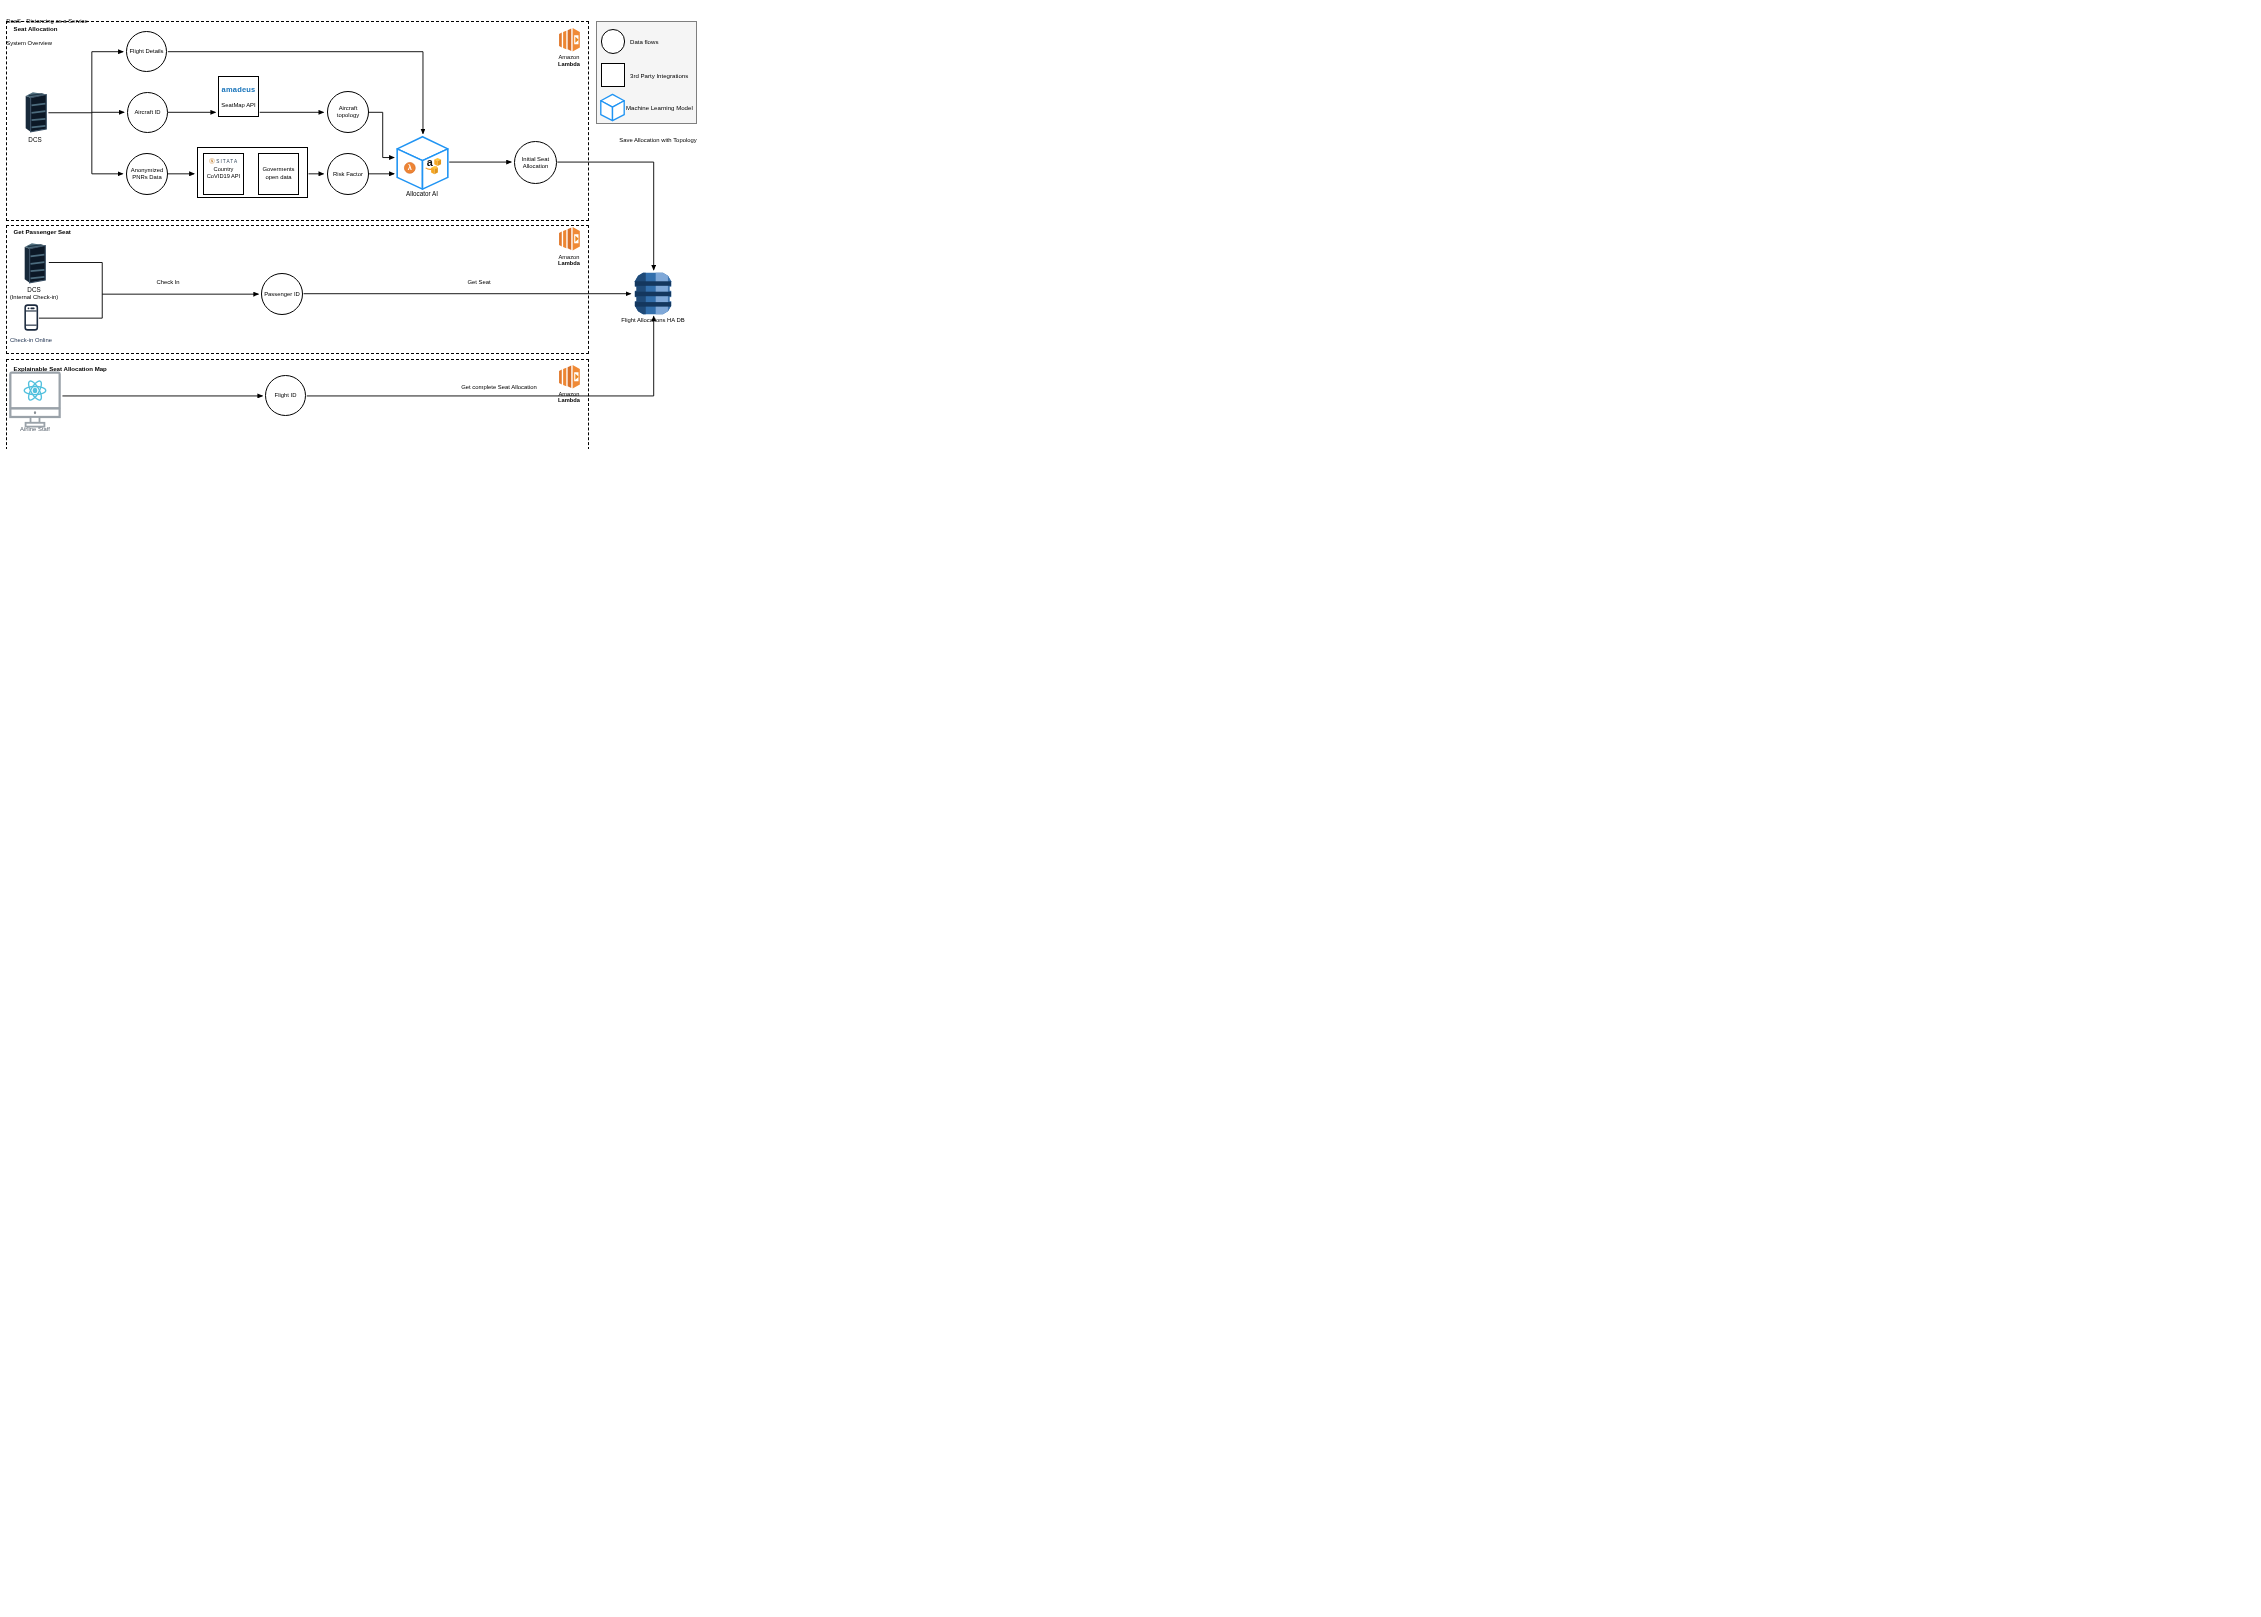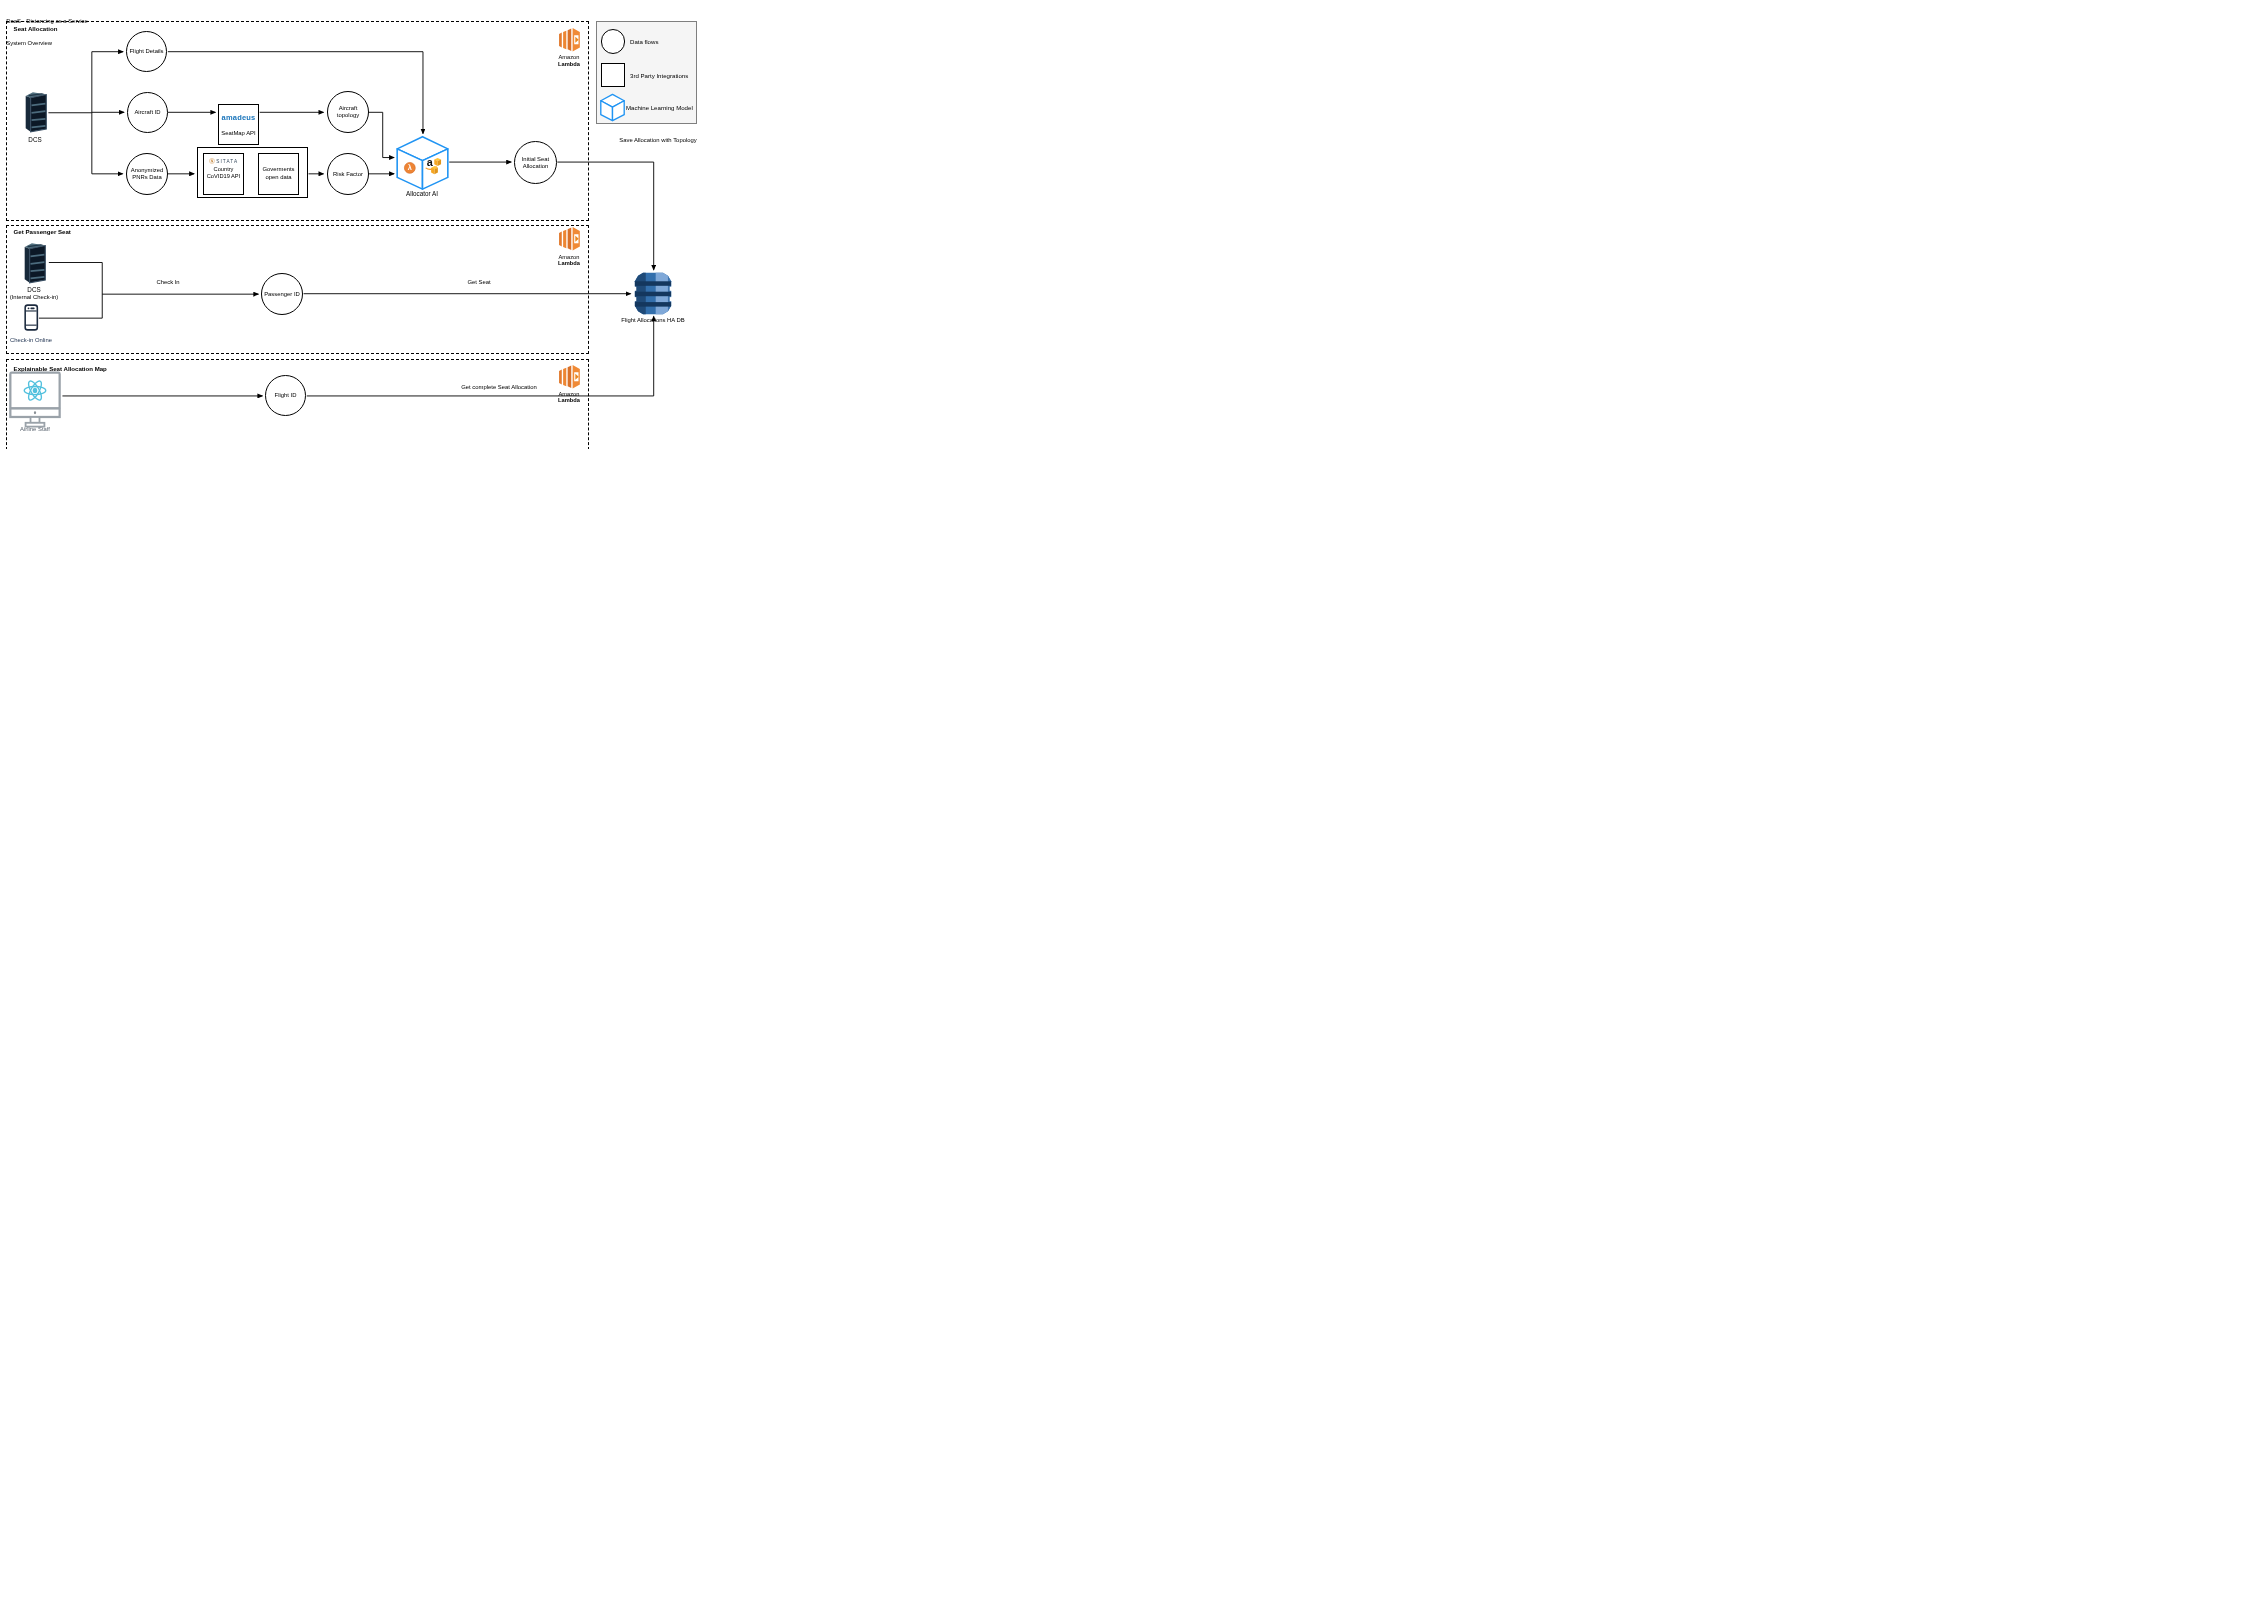--- a/index.html
+++ b/index.html
@@ -89,21 +89,21 @@
       <line x1="19" y1="80" x2="50" y2="77"></line>
     </g>
     <polygon points="17,14 52,7 52,84 17,90" fill="none" stroke="#3B5064" stroke-width="2.5"></polygon>
   </svg>
   <div class="icon-label" style="left:35px;top:136px;font-size:6.3px;">DCS</div>
 
   <div class="node-ellipse" style="left:126px;top:31px;width:41px;height:41px;">Flight Details</div>
   <div class="node-ellipse" style="left:127px;top:92px;width:41px;height:41px;">Aircraft ID</div>
   <div class="node-ellipse" style="left:126px;top:153px;width:42px;height:42px;">Anonymized PNRs Data</div>
 
-  <div class="node-box" style="left:218px;top:104px;width:41px;height:41px;">
+  <div class="node-box" style="left:218px;top:76px;width:41px;height:41px;">
     <div class="brand-amadeus" style="margin-top:8.1px;color:#1A75BB;">amadeus</div>
     <div style="font-size:5.9px;margin-top:8.1px;">SeatMap API</div>
   </div>
 
   <div class="group-box" style="left:197px;top:147px;width:111px;height:51px;"></div>
   <div class="node-box" style="left:203px;top:153px;width:41px;height:42px;">
     <div class="sitata-row">
       <svg width="5.9" height="5.9" viewBox="0 0 13 13">
         <circle cx="6.5" cy="6.5" r="5.6" fill="none" stroke="#DAA668" stroke-width="1.1"></circle>
         <polygon points="4.2,3.4 8.6,3.4 4.2,9.4" fill="#DAA668"></polygon>

